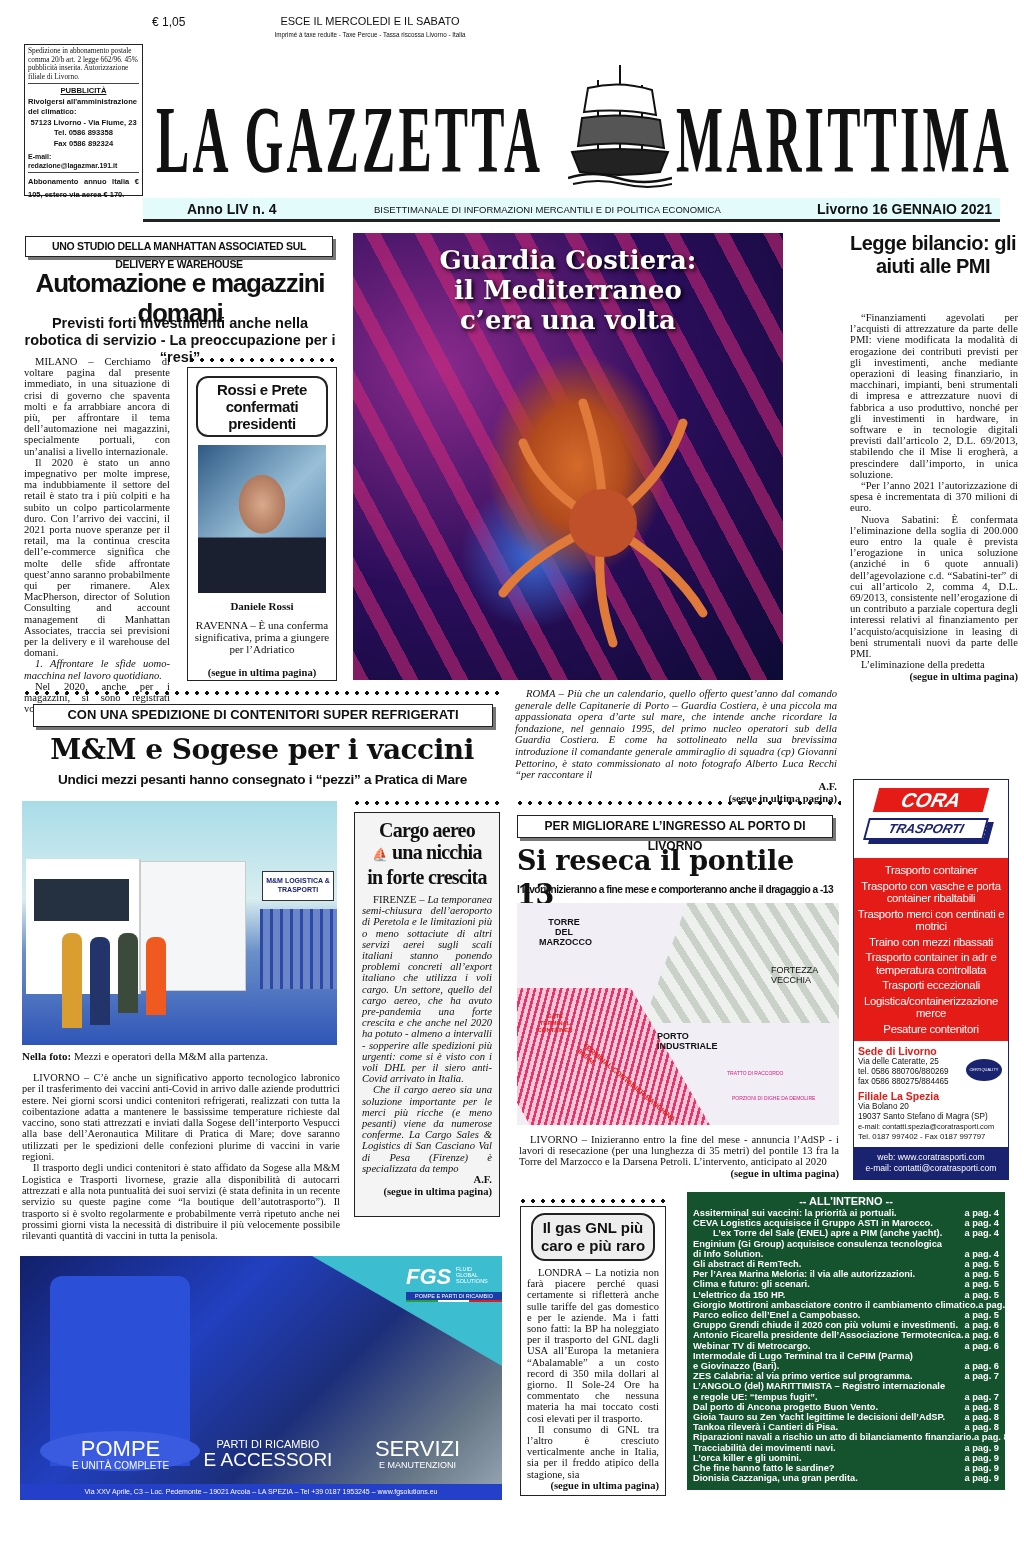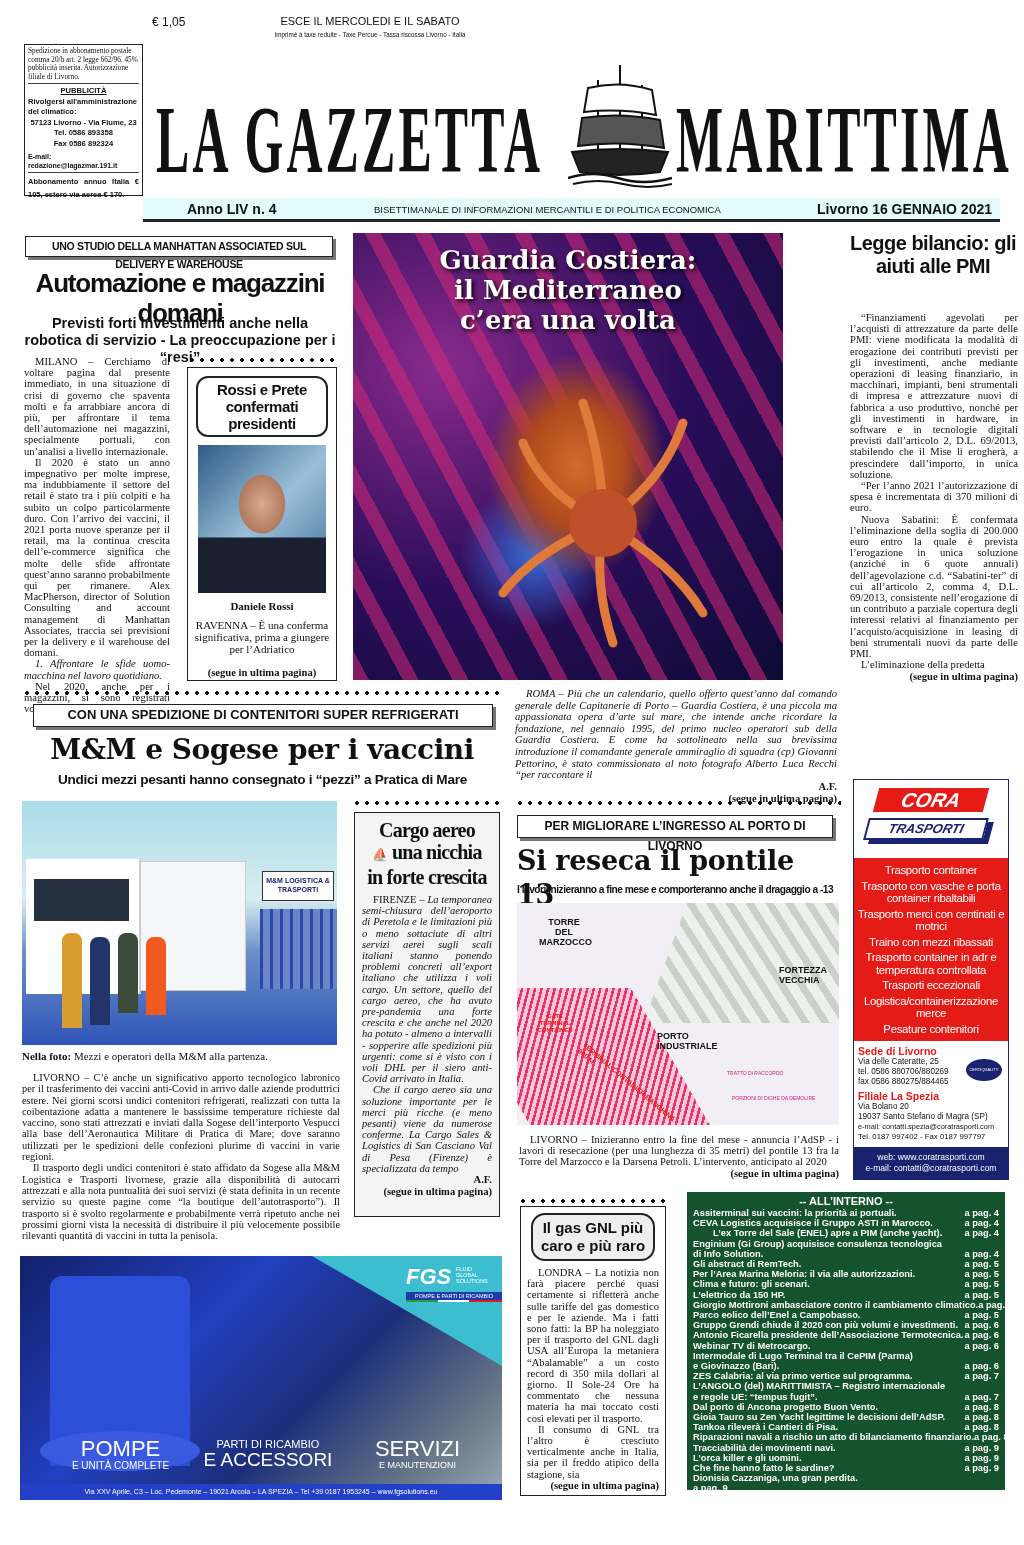--- a/index.html
+++ b/index.html
@@ -171,21 +171,21 @@
 
 <div class="abs dots" style="left:515px;top:801px;width:326px"></div>
 <div class="abs kicker sans" style="left:517px;top:815px;width:316px;height:23px;font-size:12px;line-height:20px">PER MIGLIORARE L’INGRESSO AL PORTO DI LIVORNO</div>
 <div class="abs" style="left:517px;top:844px;width:322px;font-family:'DejaVu Serif',serif;font-weight:bold;font-size:27px;line-height:34px;letter-spacing:-0.3px">Si reseca il pontile 13</div>
 <div class="abs sans" style="left:517px;top:884px;width:322px;font-weight:bold;font-size:10.2px;letter-spacing:-0.5px">I lavori inizieranno a fine mese e comporteranno anche il dragaggio a -13</div>
 
 <div class="abs" style="left:517px;top:903px;width:322px;height:222px;overflow:hidden;background:#f1eef6">
   <div style="position:absolute;left:150px;top:-10px;width:200px;height:130px;background:repeating-linear-gradient(45deg,#c9d1c9 0 6px,#eef0ee 6px 14px);transform:skewX(-20deg)"></div>
   <div style="position:absolute;left:-20px;top:85px;width:180px;height:160px;background:repeating-linear-gradient(-50deg,#e6346e 0 2px,#f7c8d6 2px 5px);transform:skewX(30deg)"></div>
   <div class="sans" style="position:absolute;left:22px;top:14px;width:50px;font-weight:bold;font-size:9px;line-height:10px;text-align:center">TORRE DEL MARZOCCO</div>
-  <div class="sans" style="position:absolute;left:262px;top:62px;width:55px;font-weight:bold;font-size:9px;line-height:10px">FORTEZZA VECCHIA</div>
+  <div class="sans" style="position:absolute;left:254px;top:62px;width:55px;font-weight:normal;font-size:9px;line-height:10px">FORTEZZA VECCHIA</div>
   <div class="sans" style="position:absolute;left:140px;top:128px;width:70px;font-weight:bold;font-size:9px;line-height:10px">PORTO INDUSTRIALE</div>
   <div class="sans" style="position:absolute;left:18px;top:110px;width:40px;font-weight:bold;font-size:6px;line-height:7px;color:#e41b17;text-align:center">GATE TERMINAL CONTAINER</div>
   <div class="sans" style="position:absolute;left:50px;top:175px;width:120px;font-weight:bold;font-size:7px;line-height:8px;color:#e41b17;transform:rotate(40deg)">TERMINAL CONTAINER BANCHINA 900 M</div>
   <div class="sans" style="position:absolute;left:210px;top:167px;font-size:5px;color:#d02080">TRATTO DI RACCORDO</div>
   <div class="sans" style="position:absolute;left:215px;top:192px;font-size:5px;color:#d02080">PORZIONI DI DIGHE DA DEMOLIRE</div>
 </div>
 <div class="abs" style="left:519px;top:1134px;width:320px">
   <p class="body">LIVORNO – Inizieranno entro la fine del mese - annuncia l’AdSP - i lavori di resecazione (per una lunghezza di 35 metri) del pontile 13 fra la Torre del Marzocco e la Darsena Petroli. L’intervento, anticipato al 2020</p>
   <div class="seg">(segue in ultima pagina)</div>
 </div>
@@ -331,21 +331,21 @@
         <span>a pag. 9</span>
       </div>
       <div style="display: flex; justify-content: space-between; white-space: nowrap;">
         <span>L’orca killer e gli uomini.</span>
         <span>a pag. 9</span>
       </div>
       <div style="display: flex; justify-content: space-between; white-space: nowrap;">
         <span>Che fine hanno fatto le sardine?</span>
         <span>a pag. 9</span>
       </div>
-      <div style="display: flex; justify-content: space-between; white-space: nowrap; flex-direction: column;">
+      <div style="display: flex; justify-content: space-between; white-space: nowrap;">
         <span>Dionisia Cazzaniga, una gran perdita.</span>
         <span>a pag. 9</span>
       </div>
     </div>
 </div>
 
 <div class="abs" style="left:20px;top:1256px;width:482px;height:244px;overflow:hidden;background:linear-gradient(135deg,#12206a 0%,#2240c0 35%,#1c2e7a 60%,#6a7a88 85%,#9aa8b8 100%)">
   <div style="position:absolute;right:0;top:0;width:0;height:0;border-top:110px solid #3dbdd0;border-left:190px solid transparent"></div>
   <div style="position:absolute;left:30px;top:20px;width:140px;height:190px;background:#2b4fd6;border-radius:12px 12px 0 0"></div>
   <div style="position:absolute;left:20px;top:175px;width:160px;height:40px;background:#3a5be0;border-radius:50%"></div>

